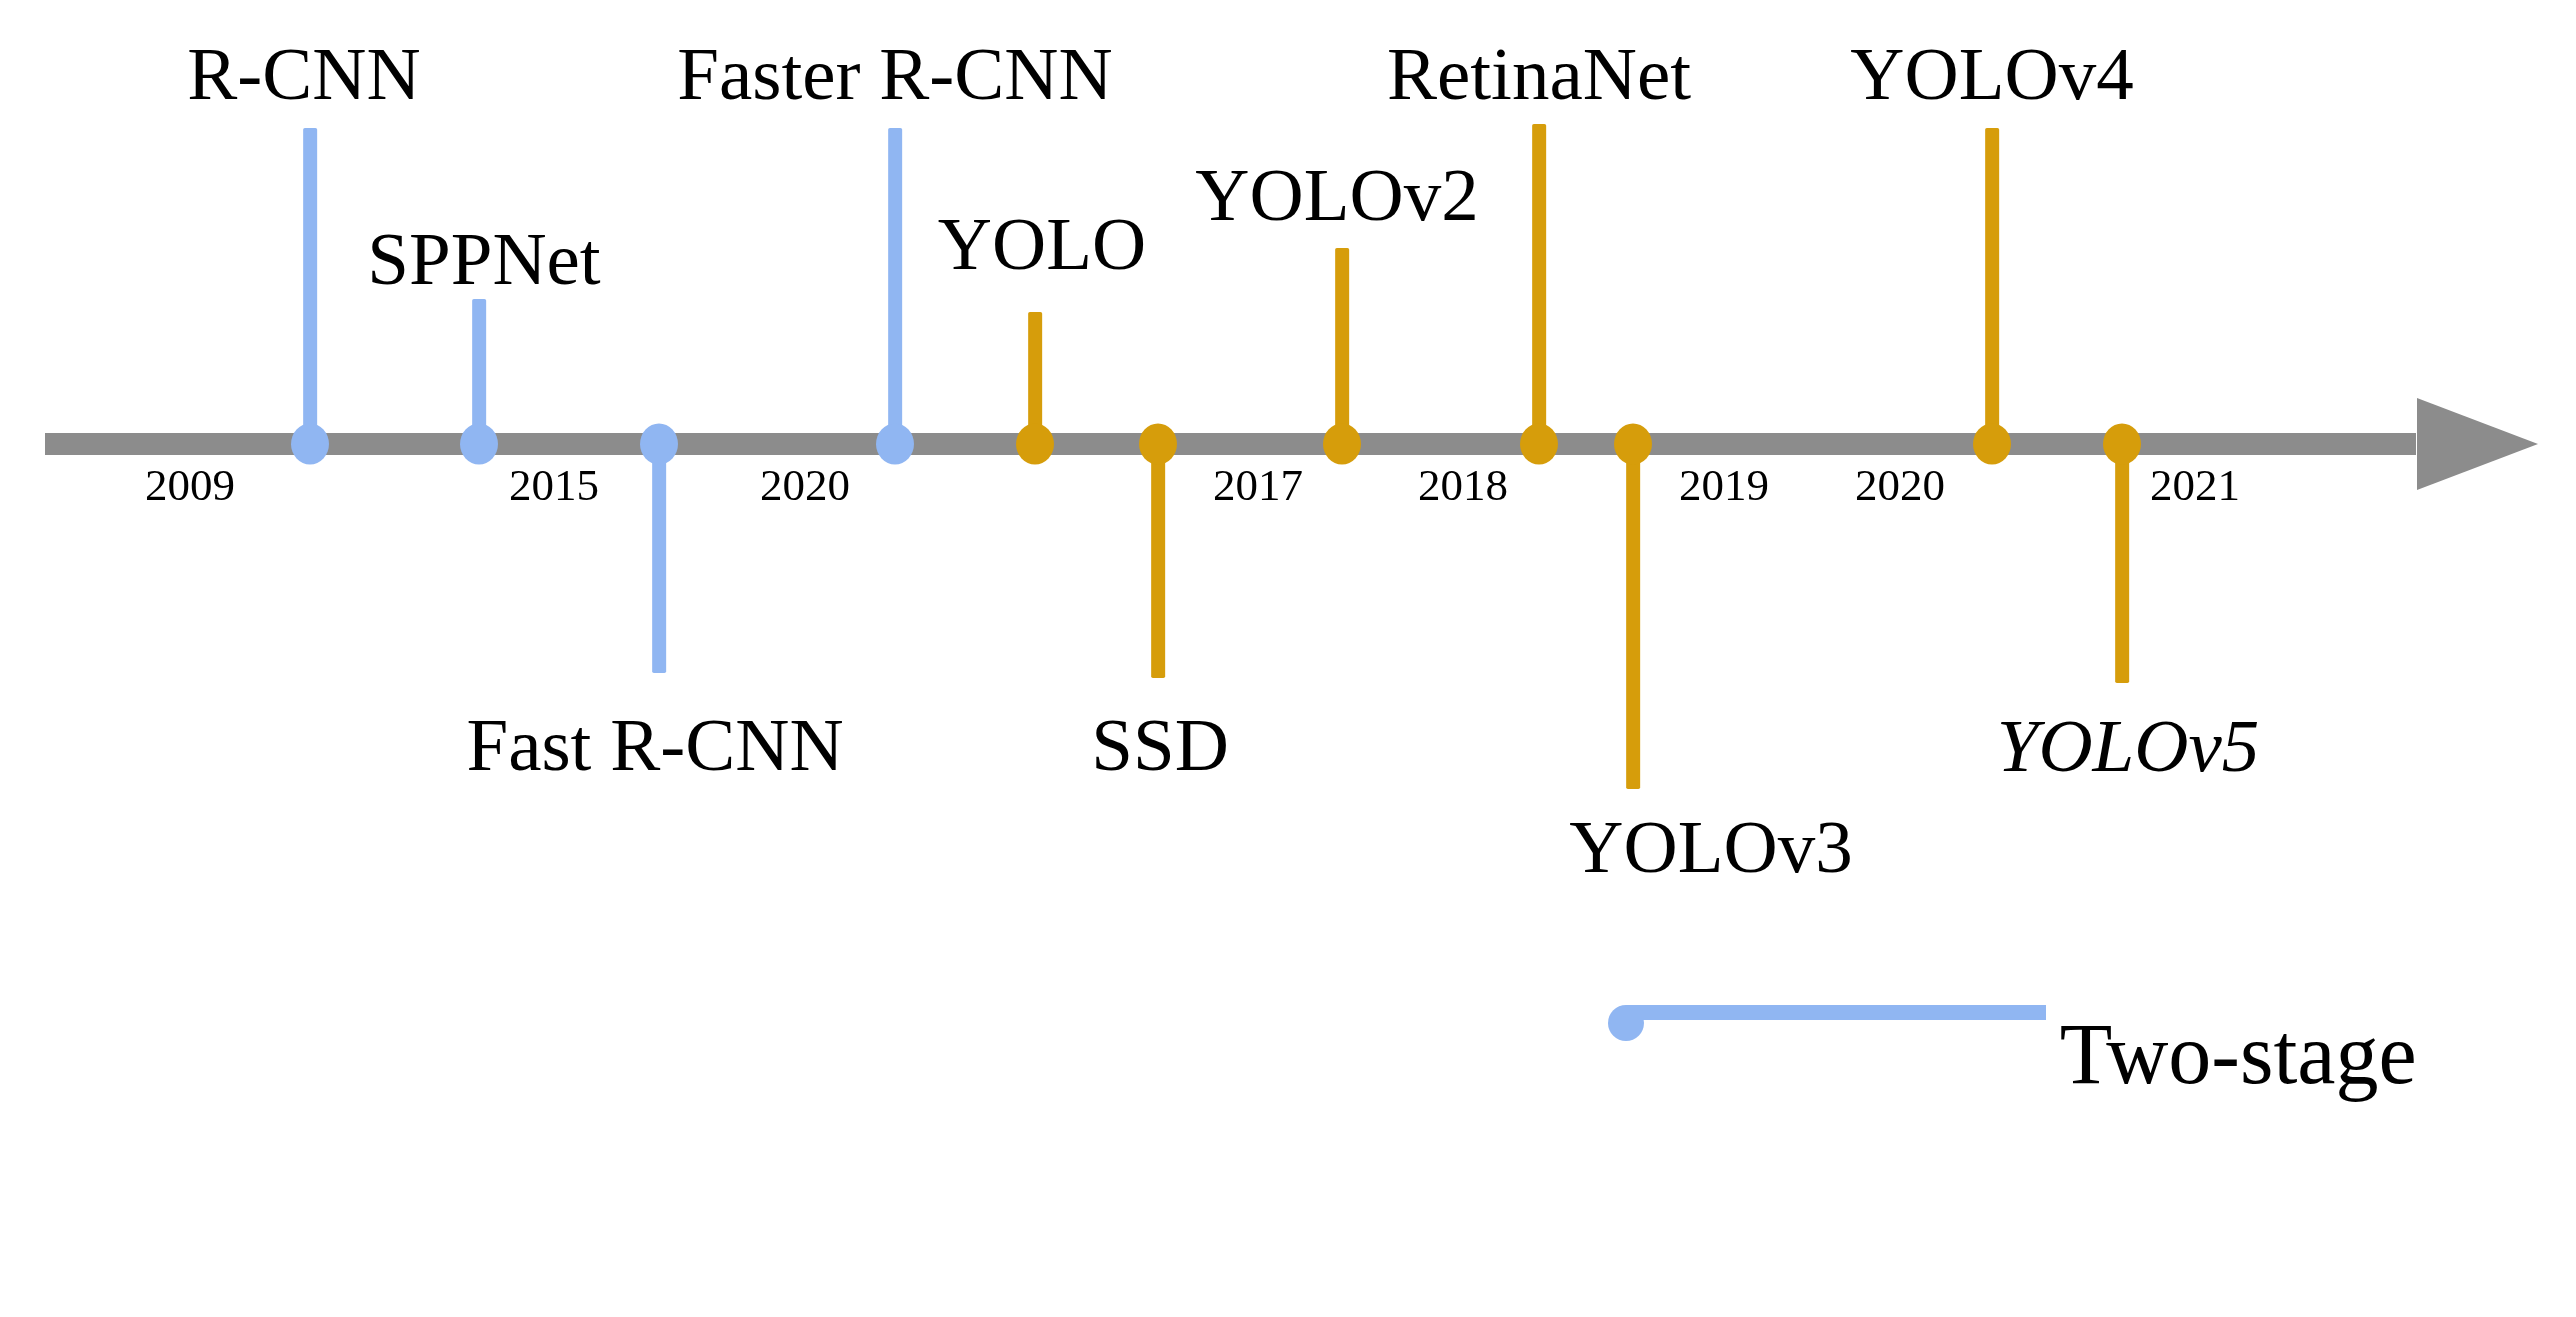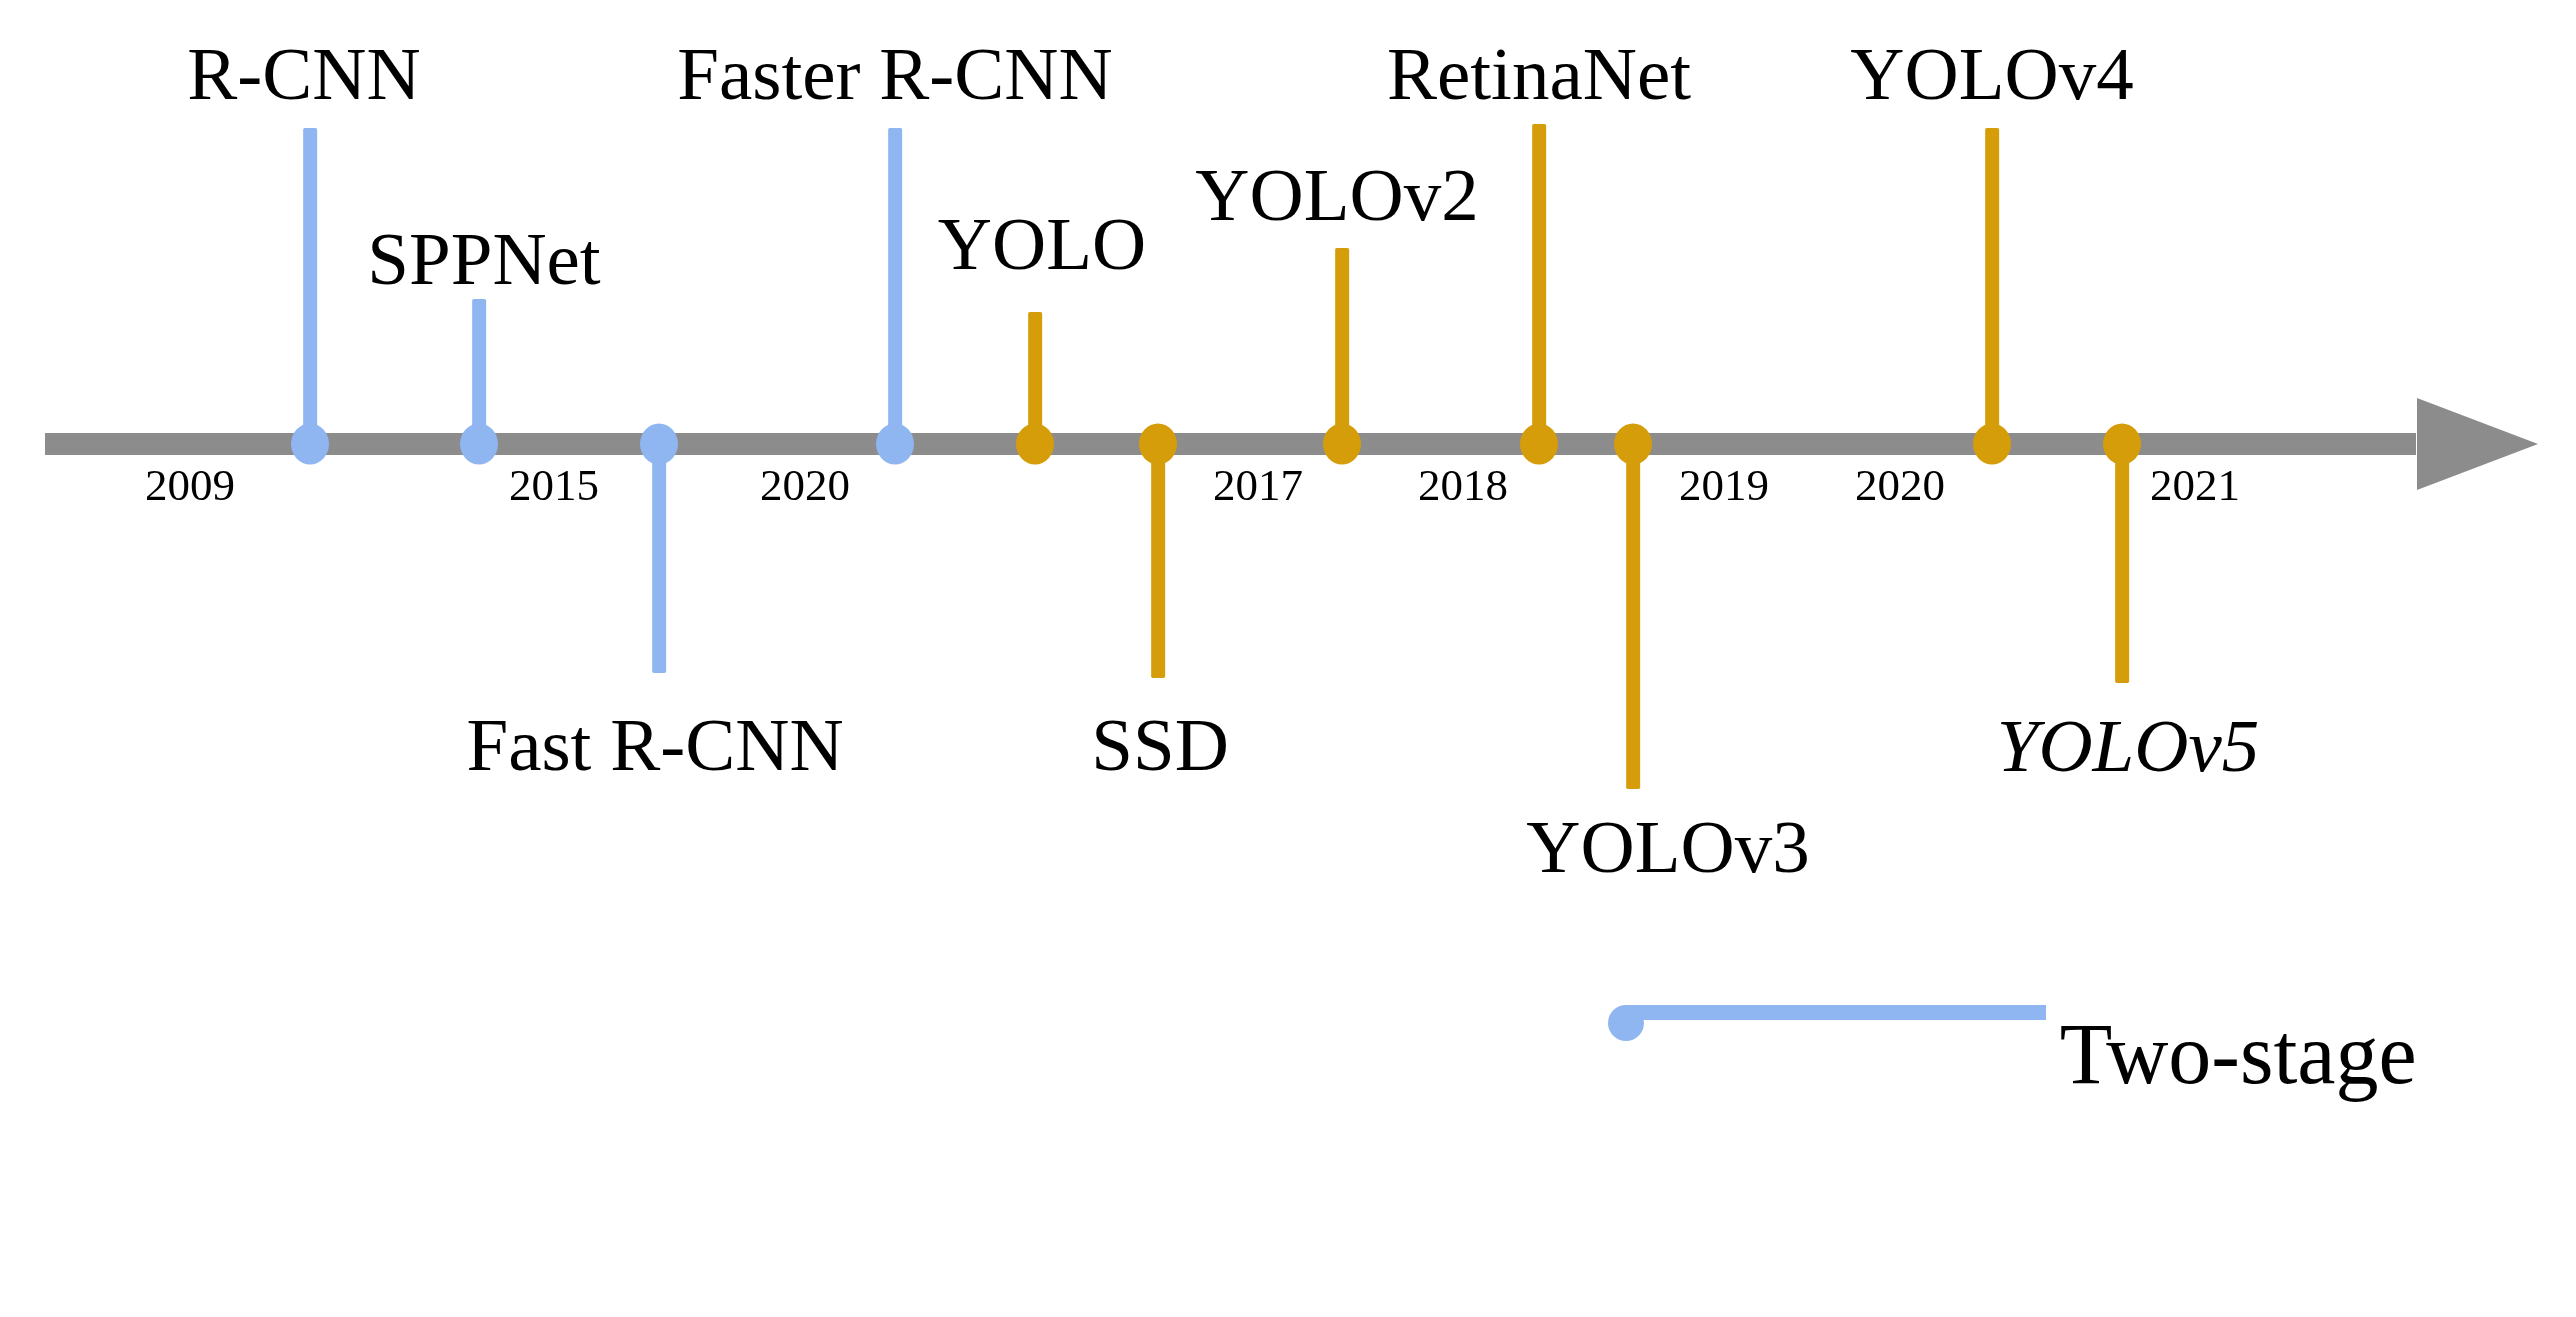--- a/index.html
+++ b/index.html
@@ -113,21 +113,21 @@
       <div class="marker" style="left: 1158px; background: rgb(214, 157, 11);"></div>
       <div class="event-label" style="left: 1160px; top: 702px;">SSD</div>
       <div class="stem" style="left: 1342px; top: 248px; height: 196px; background: rgb(214, 157, 11);"></div>
       <div class="marker" style="left: 1342px; background: rgb(214, 157, 11);"></div>
       <div class="event-label" style="left: 1337px; top: 152px;">YOLOv2</div>
       <div class="stem" style="left: 1539px; top: 124px; height: 320px; background: rgb(214, 157, 11);"></div>
       <div class="marker" style="left: 1539px; background: rgb(214, 157, 11);"></div>
       <div class="event-label" style="left: 1539px; top: 31px;">RetinaNet</div>
       <div class="stem" style="left: 1633px; top: 444px; height: 345px; background: rgb(214, 157, 11);"></div>
       <div class="marker" style="left: 1633px; background: rgb(214, 157, 11);"></div>
-      <div class="event-label" style="left: 1668px; top: 804px;">YOLOv3</div>
+      <div class="event-label" style="left: 1711px; top: 804px;">YOLOv3</div>
       <div class="stem" style="left: 1992px; top: 128px; height: 316px; background: rgb(214, 157, 11);"></div>
       <div class="marker" style="left: 1992px; background: rgb(214, 157, 11);"></div>
       <div class="event-label" style="left: 1992px; top: 31px;">YOLOv4</div>
       <div class="stem" style="left: 2122px; top: 444px; height: 239px; background: rgb(214, 157, 11);"></div>
       <div class="marker" style="left: 2122px; background: rgb(214, 157, 11);"></div>
       <div class="event-label" style="left: 2128px; top: 703px; font-style: italic;">YOLOv5</div>
     </div>
   <div id="years-layer">
       <div class="year-label" style="left: 190px;">2009</div>
       <div class="year-label" style="left: 554px;">2015</div>

